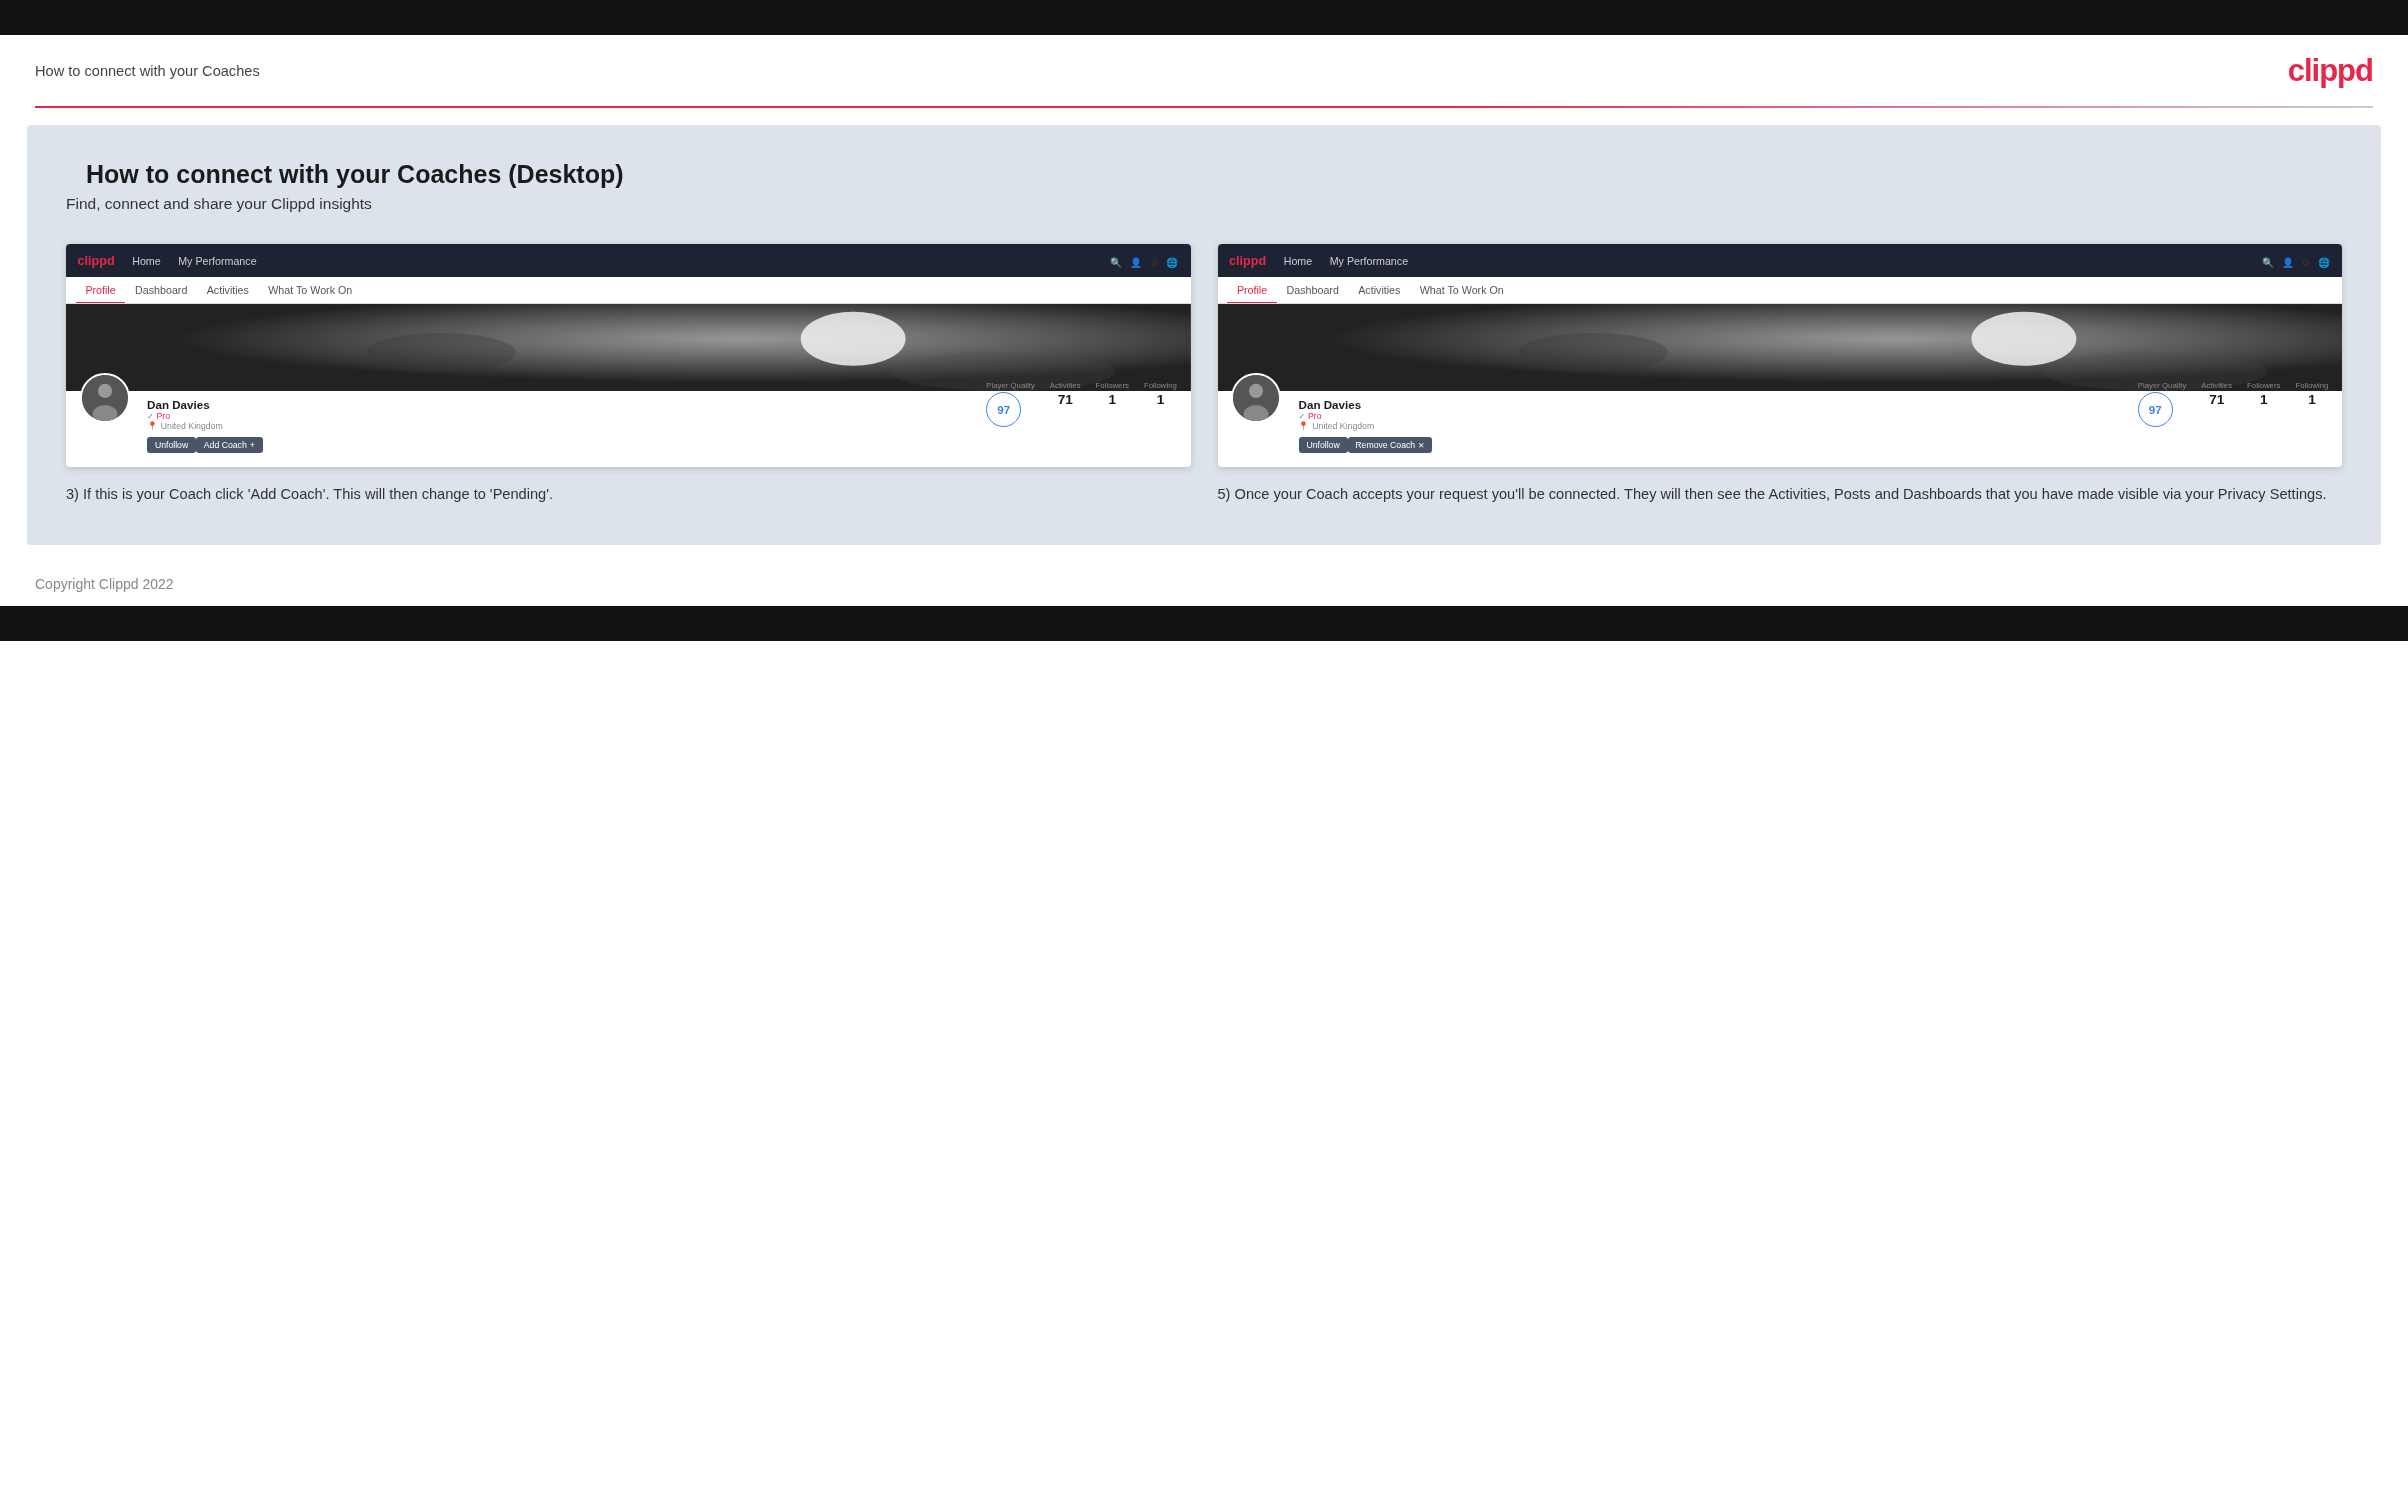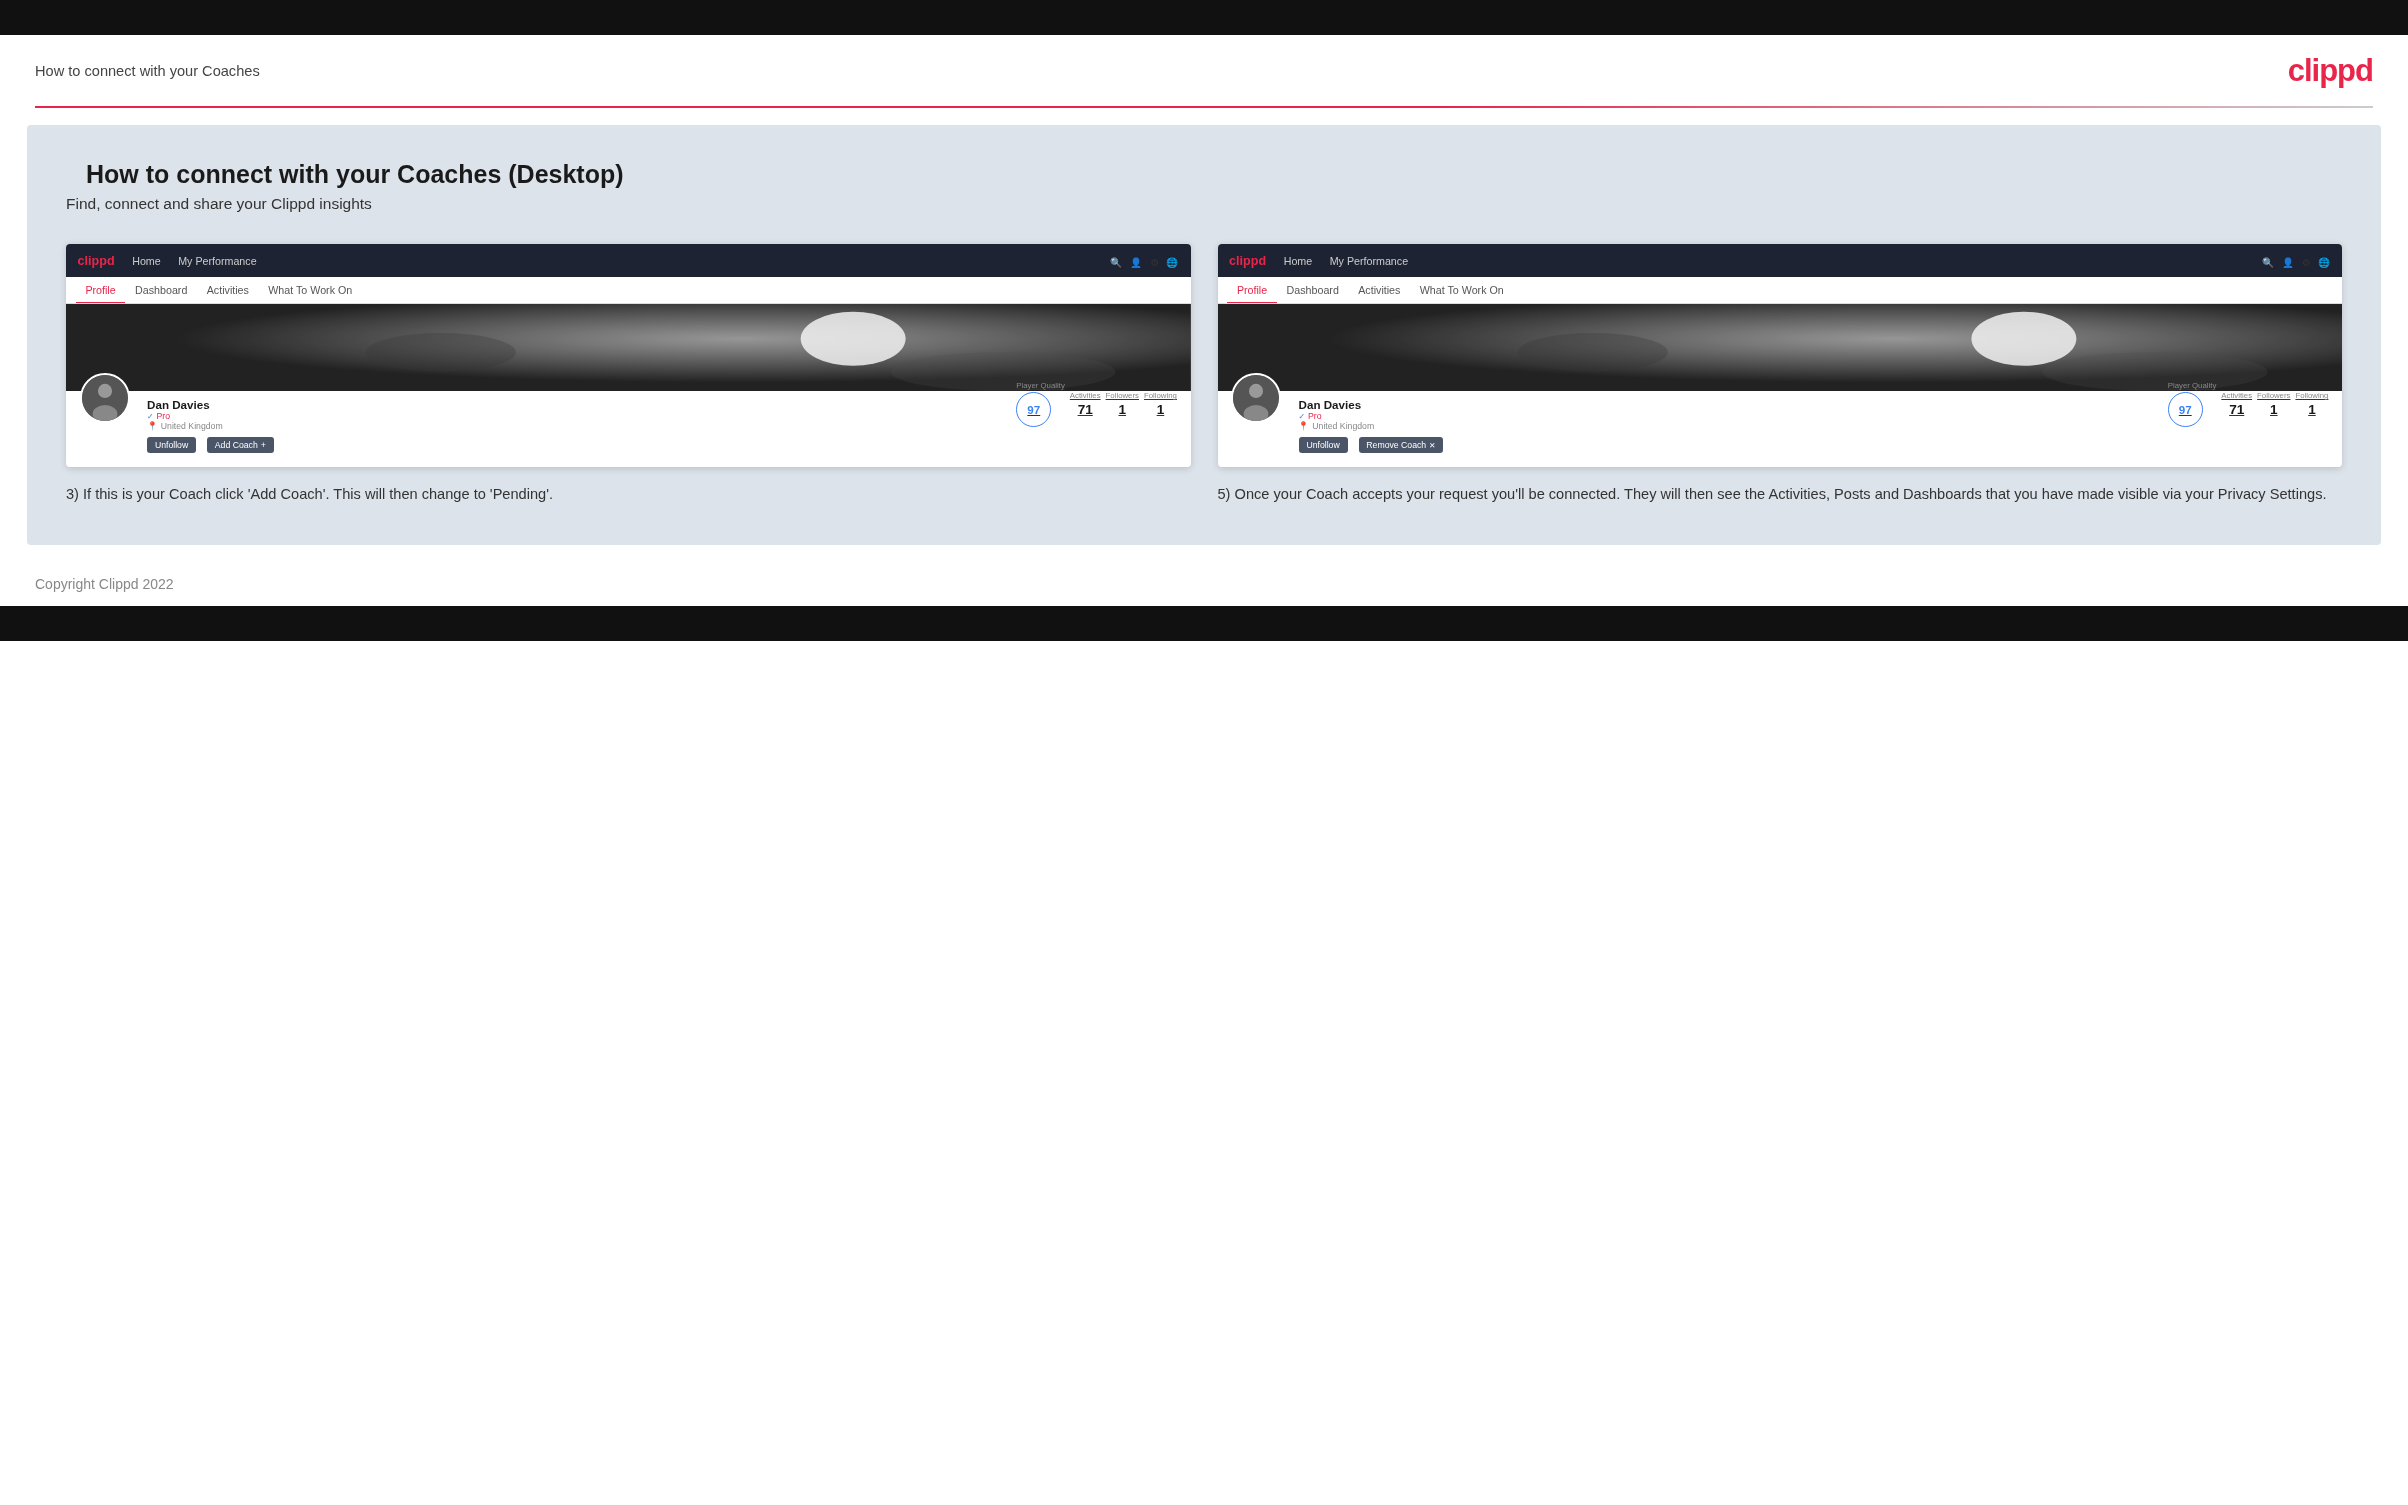--- a/index.html
+++ b/index.html
@@ -180,21 +180,21 @@
     .mock-location {
       font-size: 8.7px;
       color: #888;
       display: flex;
       align-items: center;
       gap: 2.9px;
     }
     .mock-buttons {
       margin-top: 5.8px;
       display: flex;
-      gap: 11px;
+      gap: 0;
     }
     .mock-btn-unfollow {
       background: #4a5568;
       color: #fff;
       font-size: 8.7px;
       padding: 2.9px 7.8px;
       border-radius: 2.9px;
       border: none;
     }
     .mock-btn-addcoach {
@@ -217,24 +217,23 @@
       border: none;
       display: flex;
       align-items: center;
       gap: 2.9px;
     }
 
     
     .mock-stats {
       margin-left: auto;
       display: flex;
-      gap: 5px;
-      align-items: center;
+      gap: 15px;
+      align-items: flex-start;
       padding-top: 7.8px;
-      text-decoration: underline;
     }
     .mock-stat {
       text-align: center;
     }
     .mock-stat-label {
       font-size: 7.8px;
       color: #888;
       margin-bottom: 1.9px;
     }
     .mock-stat-value {

